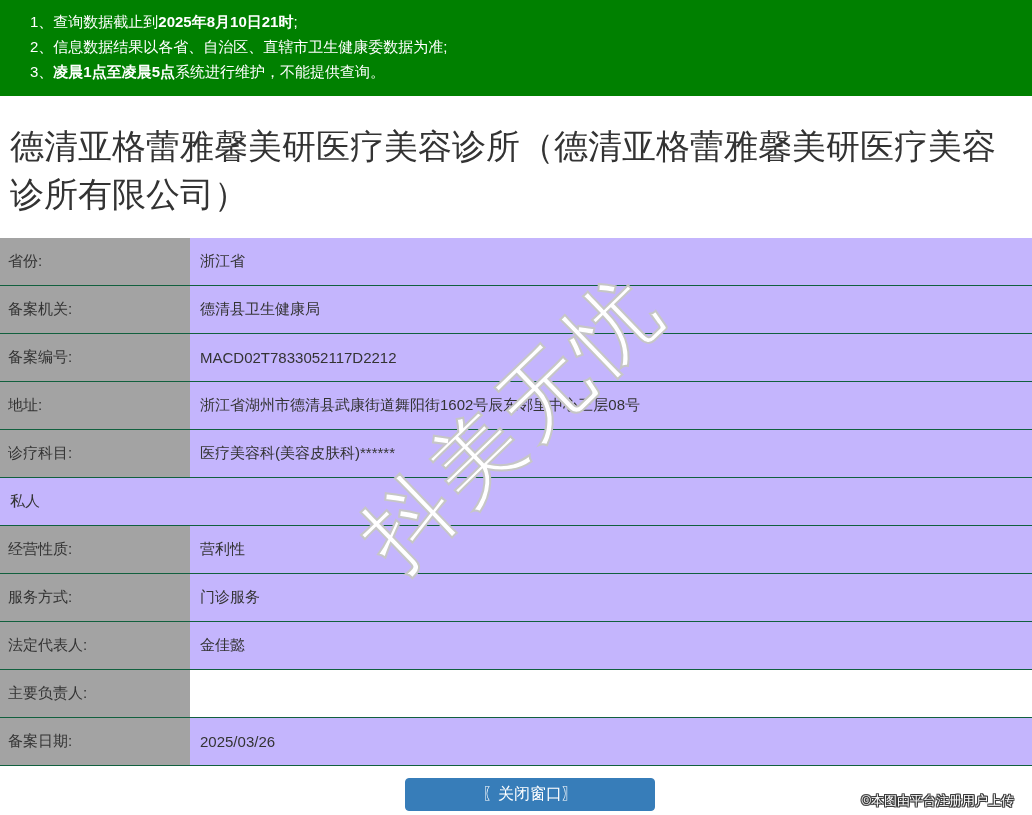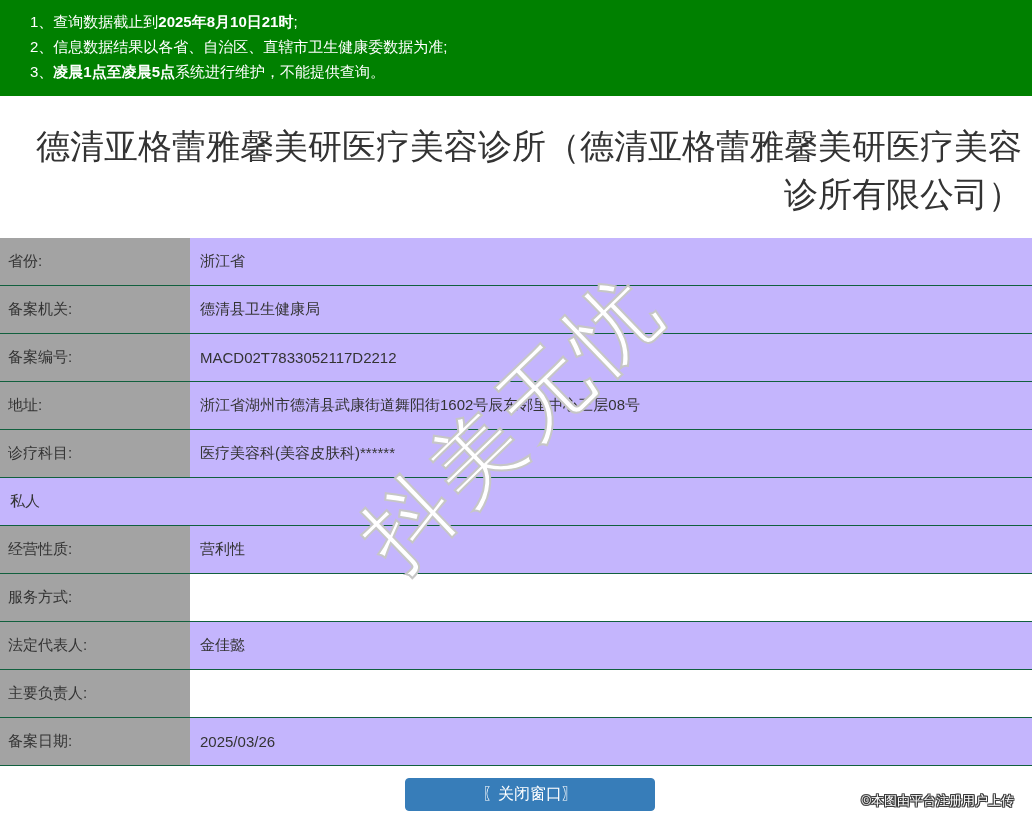--- a/index.html
+++ b/index.html
@@ -17,21 +17,21 @@
     padding: 9px 10px 0 30px;
     font-size: 15px;
   }
   .notice-line { line-height: 25px; white-space: nowrap; }
   .notice-line b { font-weight: bold; text-align: center; }
 
   .title {
     font-weight: 400;
     font-size: 34px;
     line-height: 48px;
-    text-align: right;
+    text-align: left;
     color: #333;
     margin: 26px 10px 20px;
   }
 
   .info-table { width: 1032px; }
   .row {
     display: flex;
     height: 48px;
     border-bottom: 1.5px solid var(--border-green, #11603e);
     font-size: 15px;
@@ -120,20 +120,21 @@
   </div>
   <div class="row">
     <div class="cell-value">私人</div>
   </div>
   <div class="row">
     <div class="cell-label">经营性质:</div>
     <div class="cell-value">营利性</div>
   </div>
   <div class="row">
     <div class="cell-label">服务方式:</div>
+    <div class="cell-value">门诊服务</div>
   </div>
   <div class="row">
     <div class="cell-label">法定代表人:</div>
     <div class="cell-value">金佳懿</div>
   </div>
   <div class="row">
     <div class="cell-label">主要负责人:</div>
   </div>
   <div class="row">
     <div class="cell-label">备案日期:</div>

